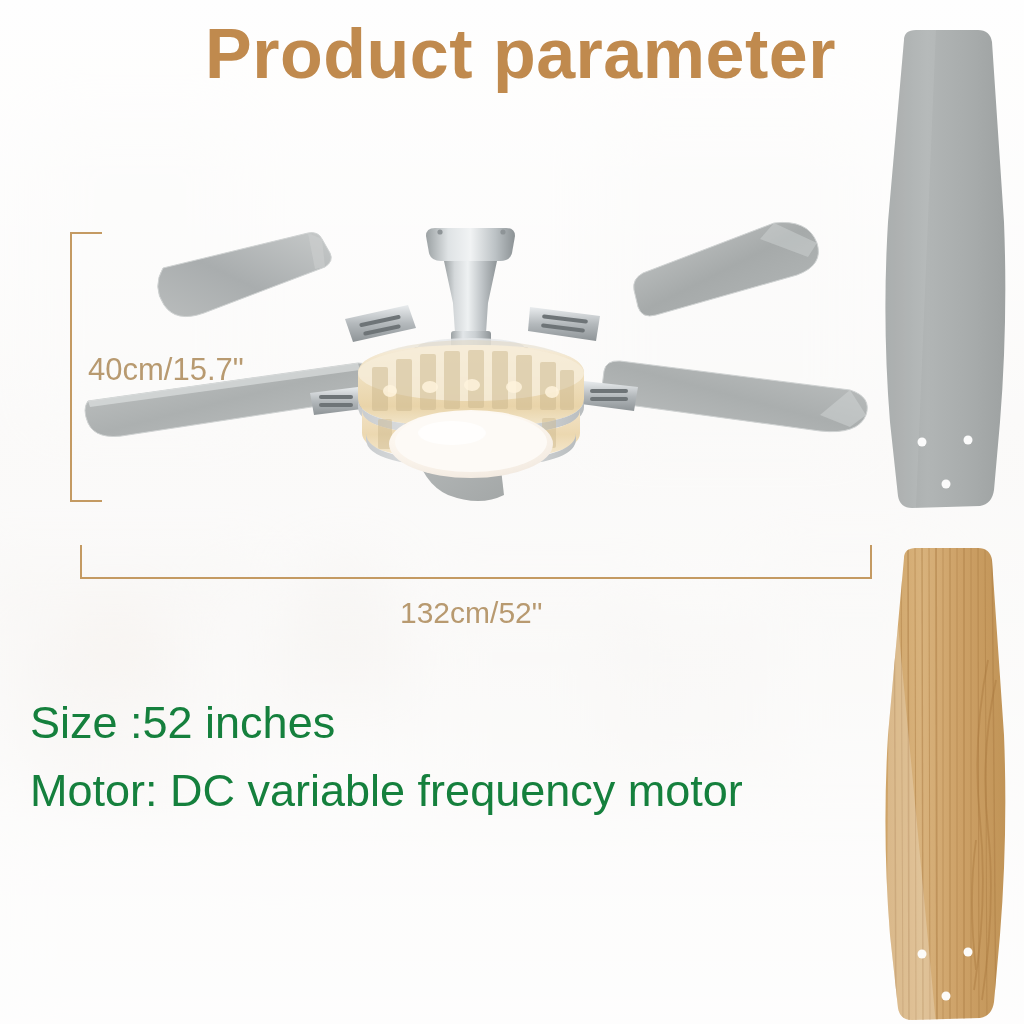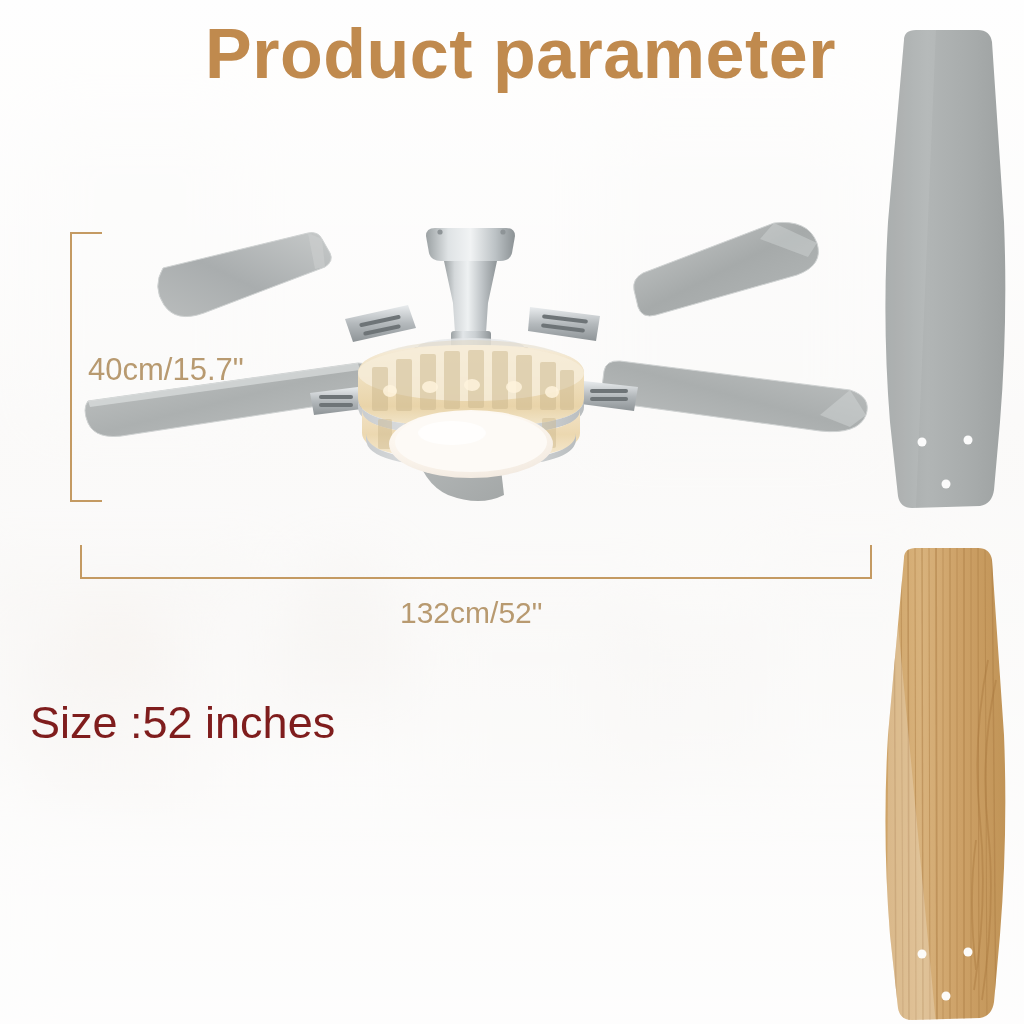--- a/index.html
+++ b/index.html
@@ -56,21 +56,21 @@
   .fan svg{display:block;width:830px;height:330px;overflow:visible;}
 
   
   .sample{position:absolute;}
   .sample svg{display:block;}
   .sample-grey{left:876px;top:22px;width:140px;height:494px;}
   .sample-wood{left:876px;top:540px;width:140px;height:484px;}
 
   
   .specs{position:absolute;left:30px;top:700px;width:850px;color:#c08a4e;}
-  .spec-line{font-size:45px;line-height:1.0;white-space:nowrap;color:#7f1d1d;}
+  .spec-line{font-size:45px;line-height:1.0;white-space:nowrap;color:#15803d;}
   .spec-line + .spec-line{margin-top:23px;}
 </style>
 </head>
 <body>
 
 <div class="stage">
 
   <div class="bg">
     <div class="bg-base"></div>
     <div class="blur-shape bs10"></div>
@@ -330,15 +330,16 @@
         <path d="M14 0 L60 484 L10 484 Z" fill="#ffffff"></path>
       </g>
       <circle cx="46" cy="414" r="4.5" fill="#fcfbf9"></circle>
       <circle cx="92" cy="412" r="4.5" fill="#fcfbf9"></circle>
       <circle cx="70" cy="456" r="4.5" fill="#fcfbf9"></circle>
     </svg>
   </div>
 
   <div class="specs">
     <div class="spec-line">Size :52 inches</div>
+    <div class="spec-line">Motor: DC variable frequency motor</div>
   </div>
 
 </div>
 
 </body></html>

